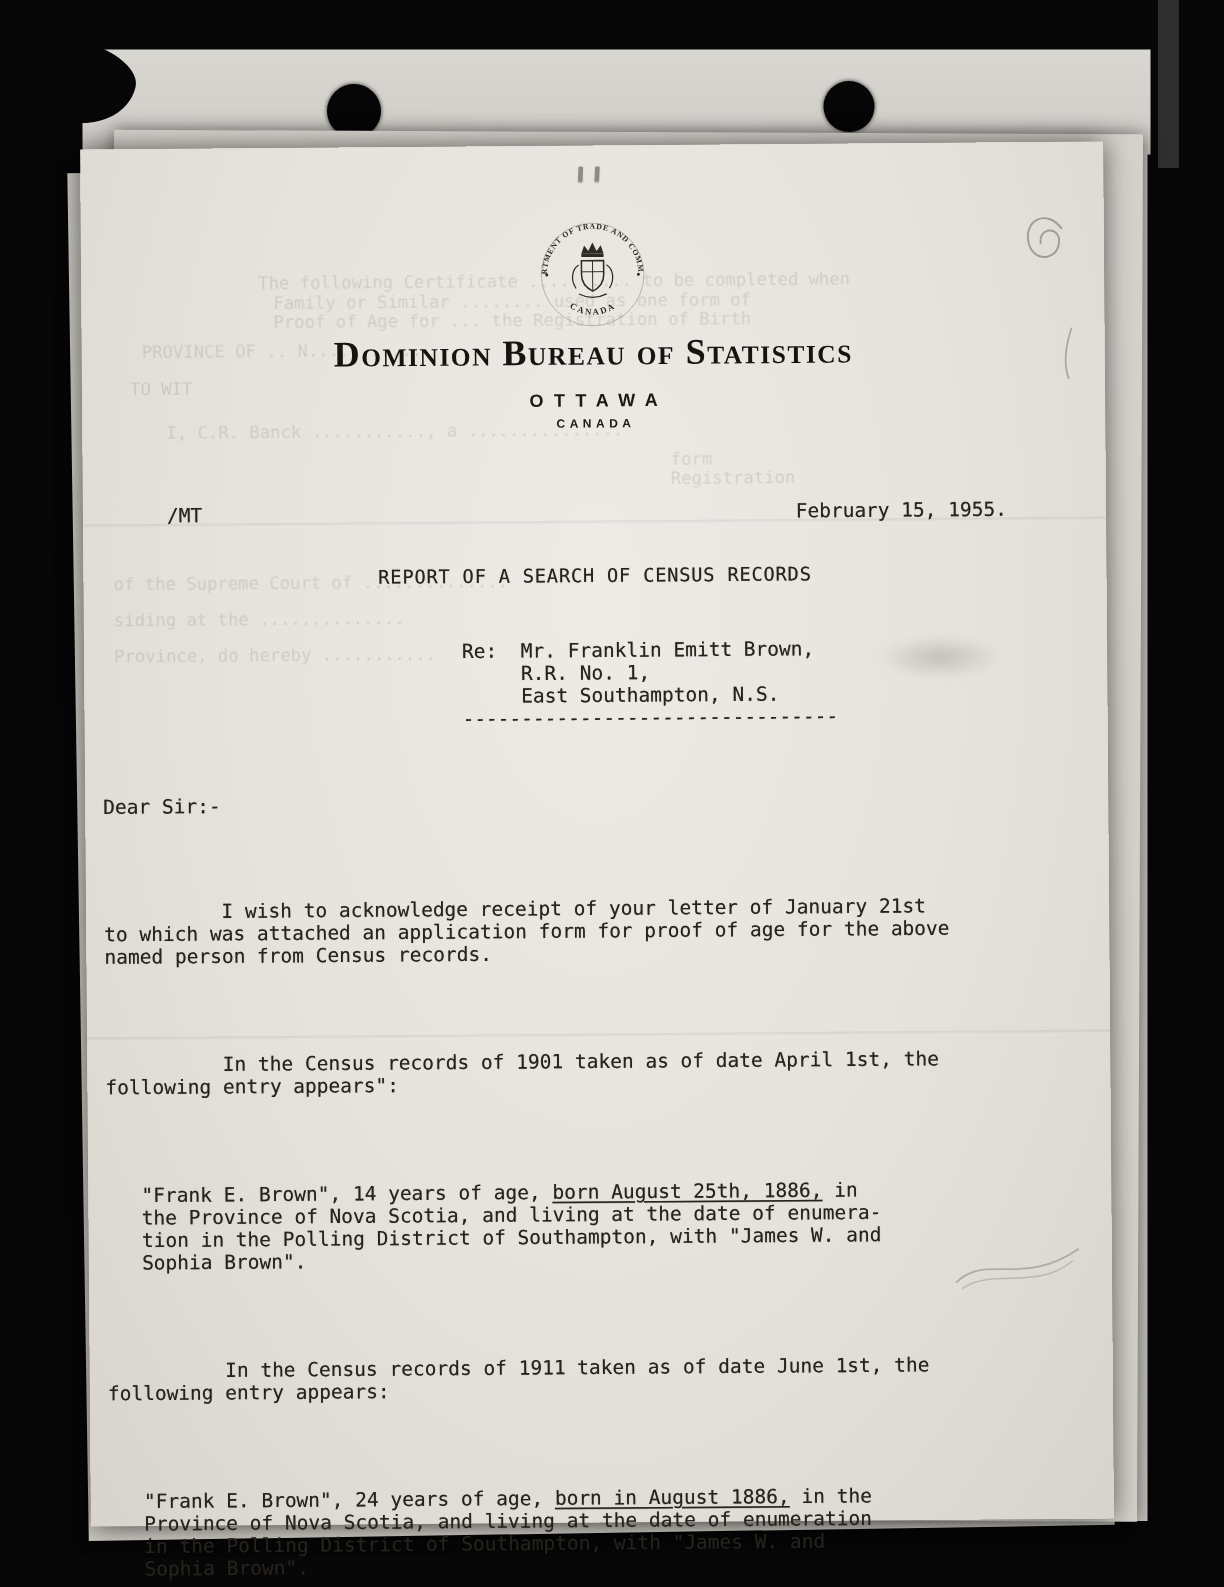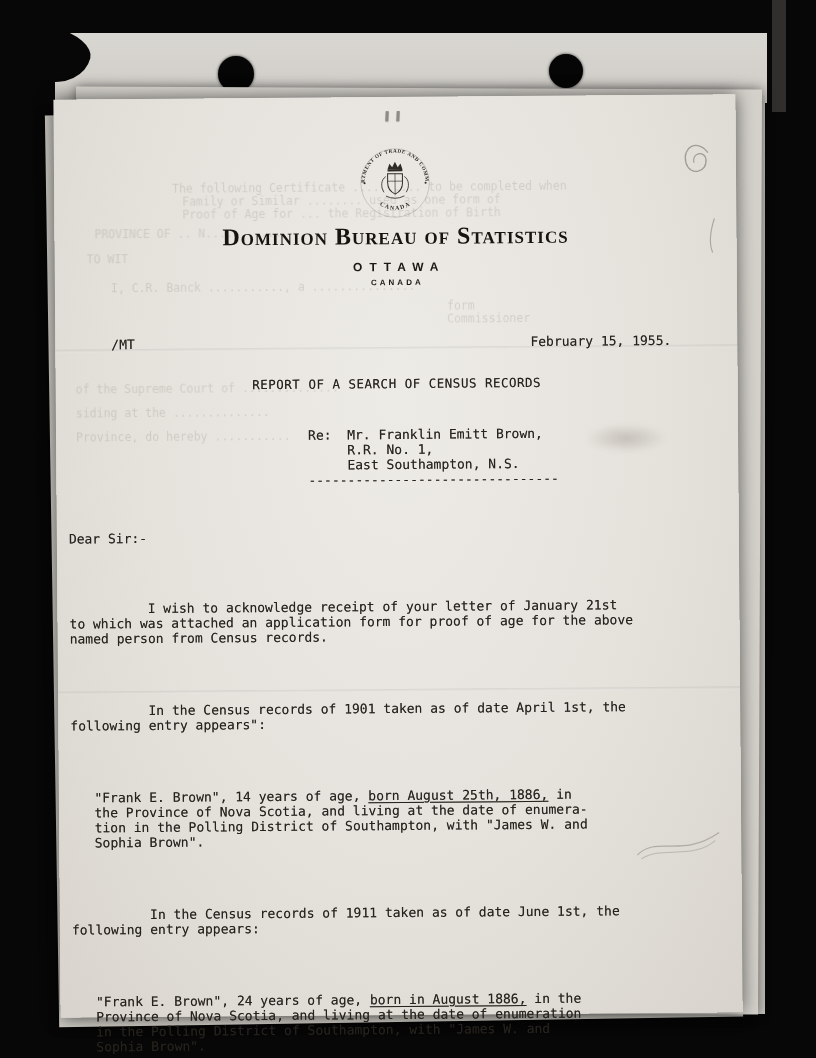--- a/index.html
+++ b/index.html
@@ -123,21 +123,21 @@
 
   <div class="staple"><span></span><span></span></div>
 
   <div class="ghost g1">The following Certificate .......... to be completed when</div>
   <div class="ghost g2">Family or Similar ........ used as one form of</div>
   <div class="ghost g3">Proof of Age for ... the Registration of Birth</div>
   <div class="ghost g4">PROVINCE OF .. N...........</div>
   <div class="ghost g5">TO WIT</div>
   <div class="ghost g6">I, C.R. Banck ..........., a ...............</div>
   <div class="ghost g7">form</div>
-  <div class="ghost g8">Commissioner</div>
+  <div class="ghost g8">Registration</div>
   <div class="ghost g9">of the Supreme Court of ..............</div>
   <div class="ghost g10">siding at the ..............</div>
   <div class="ghost g11">Province, do hereby ...........</div>
   <div class="smudge"></div>
 
   <div class="emblem">
     <svg width="74" height="74" viewBox="0 0 80 80">
       <defs>
         <path id="arcTop" d="M 7 40 A 33 33 0 1 1 73 40" fill="none"></path>
         <path id="arcBottom" d="M 11 40 A 29 29 0 0 0 69 40" fill="none"></path>

